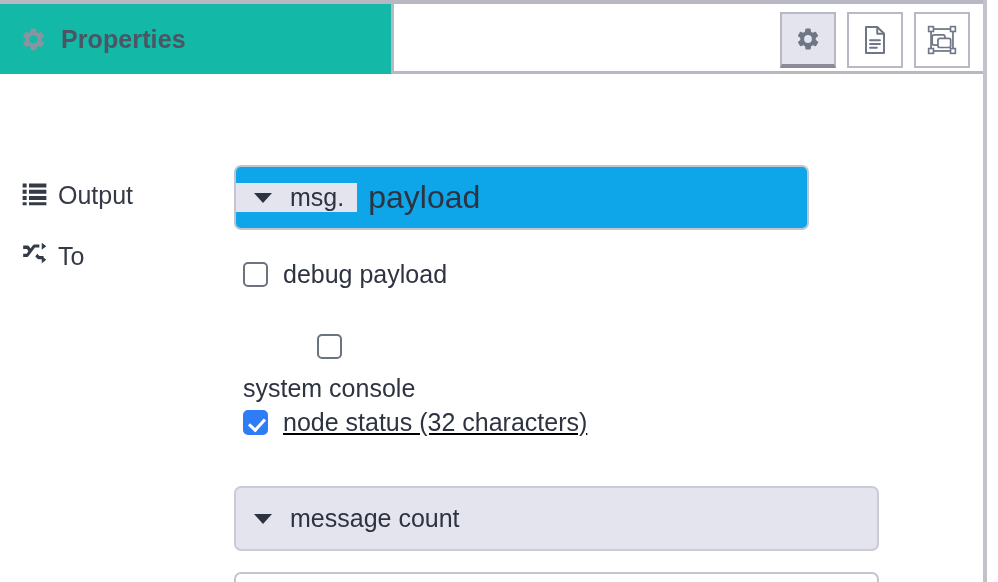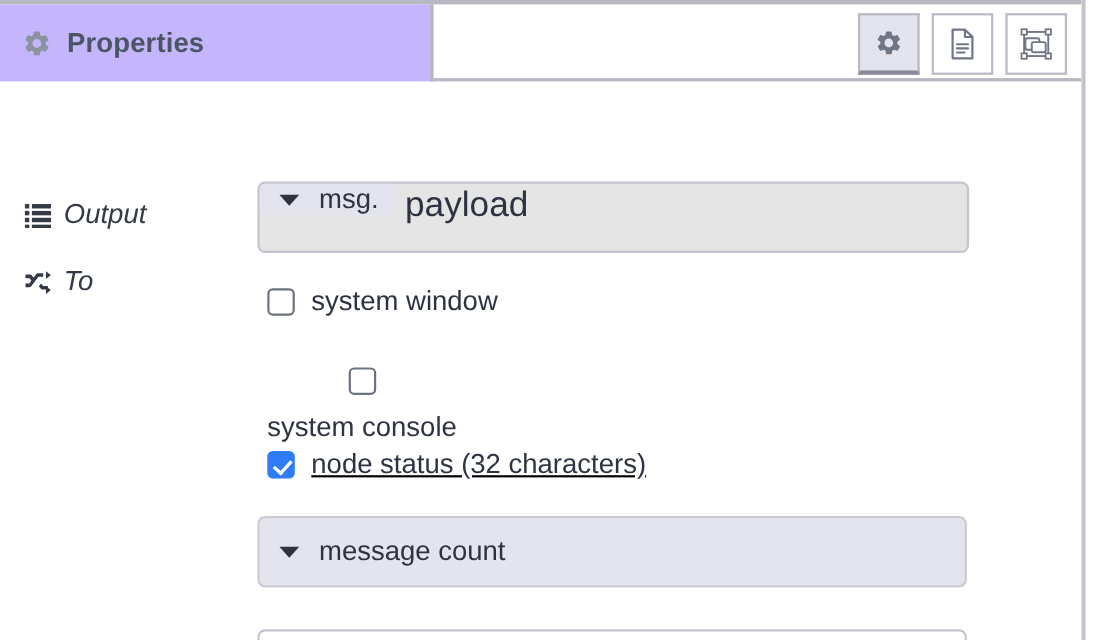--- a/index.html
+++ b/index.html
@@ -70,21 +70,21 @@
   .tab {
     position: absolute;
     top: 0;
     left: 0;
     width: 394px;
     height: 70px;
     display: flex;
     align-items: center;
     padding-left: 20px;
     gap: 14px;
-    background: #c4b5fd;
+    background: #14b8a6;
     border-right: 3px solid #b8b8c2;
   }
   .tab-label {
     font-size: 25px;
     font-weight: bold;
     color: #4b5563;
     letter-spacing: .1px;
   }
   .tab-gear svg { display: block; }
 
@@ -111,40 +111,39 @@
   }
   .tbtn svg { display: block; }
 
   
   .body { position: relative; padding: 0; }
 
   .row-label {
     position: absolute;
     left: 22px;
     display: flex;
-    align-items: center;
+    align-items: flex-start;
     gap: 11px;
     color: #343a46;
     font-size: 25px;
     white-space: nowrap;
-    font-style: italic;
   }
   .row-label .lbl-ico { display: flex; align-items: center; }
 
   
   .typed-input {
     position: absolute;
     left: 234px;
-    width: 647px;
+    width: 575px;
     height: 65px;
     border: 2px solid #c4c4d0;
     border-radius: 7px;
-    background: #e5e5e5;
-    display: flex;
-    align-items: flex-start;
+    background: #0ea5e9;
+    display: flex;
+    align-items: center;
     overflow: hidden;
   }
   .ti-prefix {
     background: #e4e4ef;
     display: flex;
     align-items: center;
     gap: 18px;
     padding: 0 13px 0 18px;
     color: #2d3340;
     font-size: 25px;
@@ -340,34 +339,34 @@
               <path d="M17.6 0.6l4.1 3.2-4.1 3.2z"></path>
               <path d="M17.6 12.9l4.1 3.2-4.1 3.2z"></path>
             </g>
           </svg>
         </span>
         <span>To</span>
       </div>
 
       <div class="cbrow" style="top:186px;">
         <span class="cbox"></span>
-        <span class="cb-label">system window</span>
+        <span class="cb-label">debug payload</span>
       </div>
 
       <div class="cbrow" style="top:260px;flex-direction:column;">
         <span class="cbox"></span>
         <span class="cb-label">system console</span>
       </div>
 
       <div class="cbrow" style="top:334px;text-decoration:underline;">
         <span class="cbox checked"></span>
         <span class="cb-label">node status (32 characters)</span>
       </div>
 
-      <div class="dropdown" style="top:395px;">
+      <div class="dropdown" style="top:412px;">
         <span class="ti-caret"></span>
         <span>message count</span>
       </div>
 
       <div class="textinput" style="top:498px;">
         
       </div>
 
     </div>
   </div>

